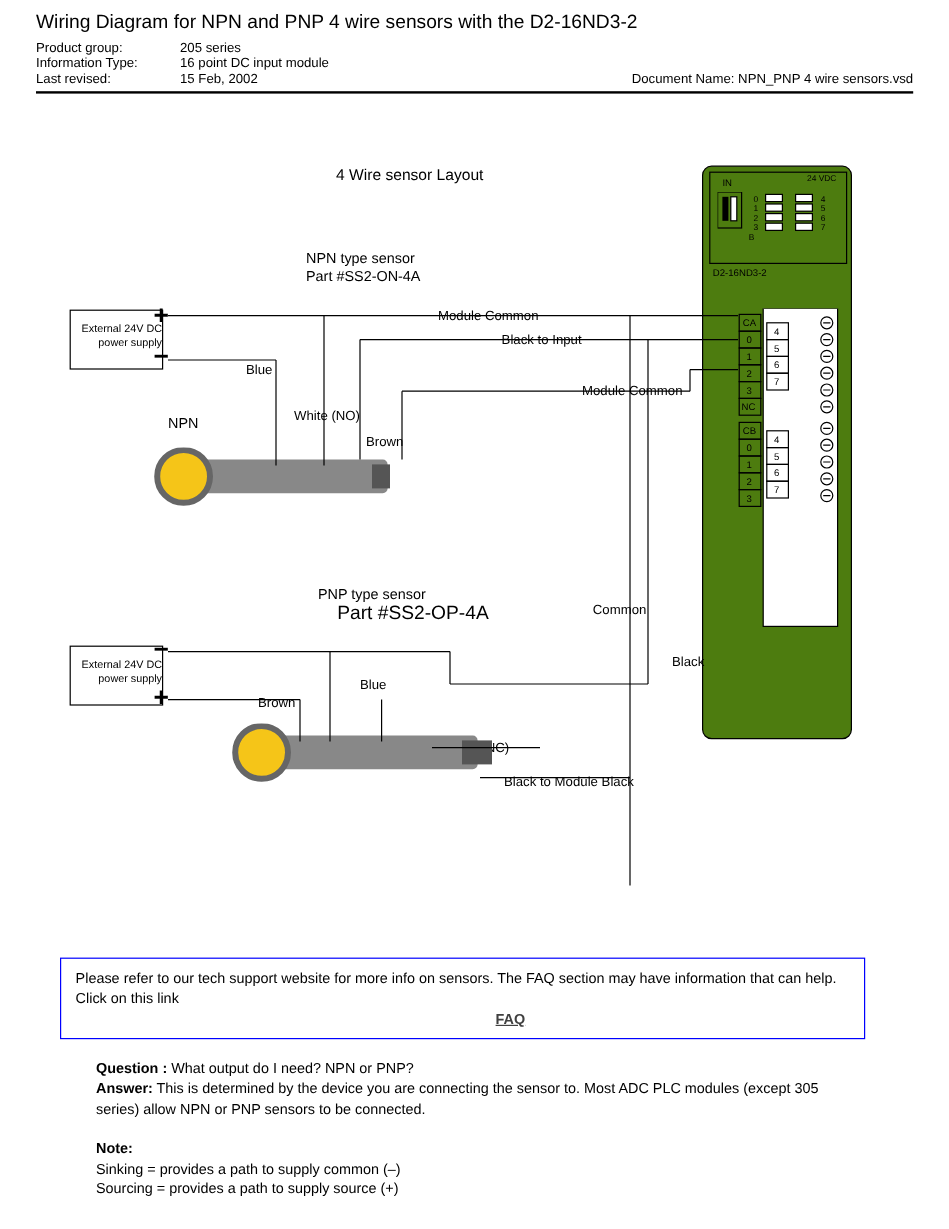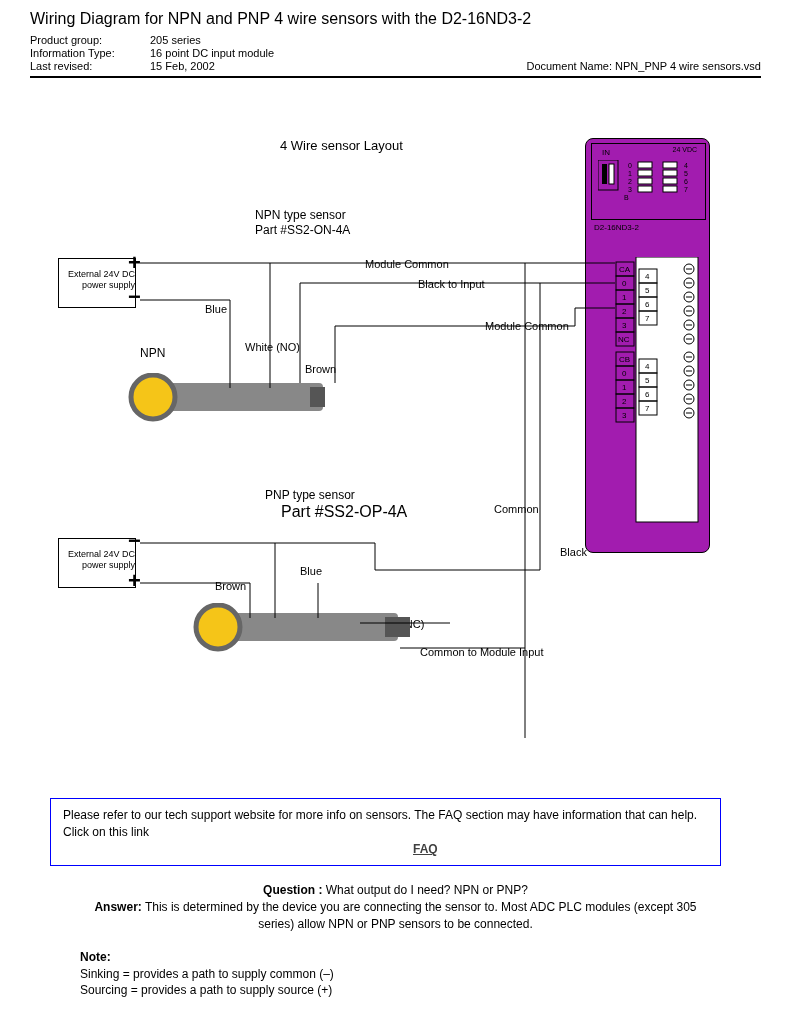--- a/index.html
+++ b/index.html
@@ -51,39 +51,39 @@
     .psu-box {
       border: 1px solid #000;
       width: 78px; height: 50px;
       font-size: 9px; text-align: right;
       padding-top: 10px; line-height: 1.2;
     }
     .plus { font-size: 22px; font-weight: bold; }
     .minus { font-size: 22px; font-weight: bold; }
     .module-box {
       border: 1.5px solid #000; border-radius: 8px;
-      width: 125px; height: 415px; background: #a21caf;
+      width: 125px; height: 478px; background: #4d7c0f;
     }
     .module-head {
       border: 1px solid #000; width: 115px; height: 77px;
       left: 5px; top: 4px; font-size: 8px;
     }
     .faq-box {
       margin: 20px 70px 0 50px;
       border: 1px solid #00f;
       padding: 8px 12px;
       font-size: 12px;
       line-height: 1.4;
     }
     .faq-link {
       color: #404040; text-decoration: underline; font-weight: bold;
       font-size: 12px; margin-left: 350px;
     }
     .qa {
-      margin: 16px 80px 0 80px; font-size: 12px; line-height: 1.4; text-align: center;
+      margin: 16px 80px 0 80px; font-size: 12px; line-height: 1.4;
     }
     .note {
       margin: 16px 80px 0 80px; font-size: 12px; line-height: 1.4;
     }
   </style>
 </head>
 <body>
 
 <div class="header-row">
   <div class="header-text">
@@ -266,21 +266,21 @@
   <div style="left:494px;top:415px;font-size:11px;">Common</div>
 
   <div class="psu-box" style="left:58px;top:450px;"><span>External 24V DC power supply</span></div>
   <div class="minus" style="left:128px;top:440px;">−</div>
   <div class="plus" style="left:128px;top:480px;">+</div>
 
   <div style="left:560px;top:458px;font-size:11px;">Black</div>
   <div style="left:300px;top:477px;font-size:11px;">Blue</div>
   <div style="left:215px;top:492px;font-size:11px;">Brown</div>
   <div style="left:370px;top:530px;font-size:11px;">White (NC)</div>
-  <div style="left:420px;top:558px;font-size:11px;">Common to Module Input</div>
+  <div style="left:420px;top:558px;font-size:11px;">Black to Module Black</div>
 
   <div style="left:190px;top:515px;">
     <svg width="220" height="60">
       <rect x="38" y="10" width="170" height="28" rx="4" fill="#888"></rect>
       <rect x="195" y="14" width="60" height="20" fill="#555"></rect>
       <circle cx="28" cy="24" r="22" fill="#f5c518" stroke="#666" stroke-width="5"></circle>
     </svg>
   </div>
 
   <svg style="position:absolute;left:0;top:0;" width="791" height="690">

